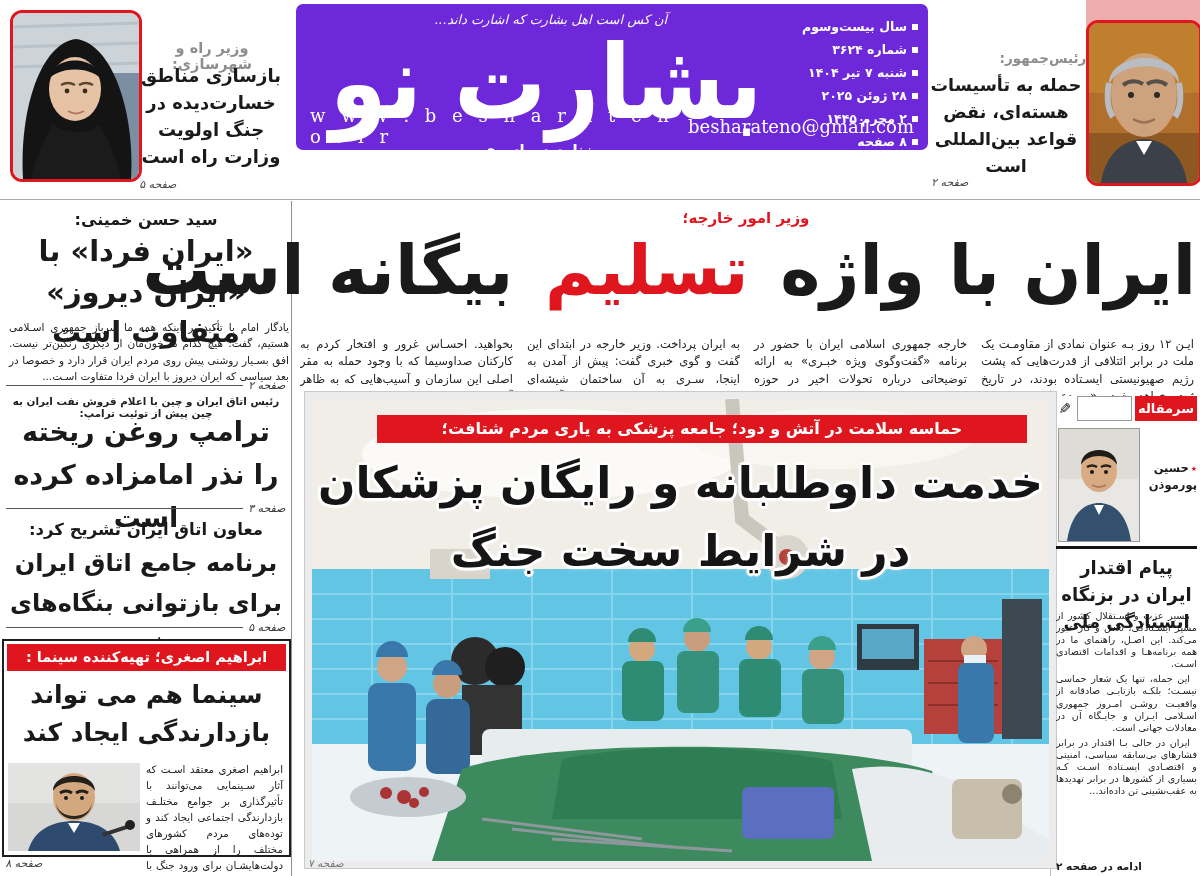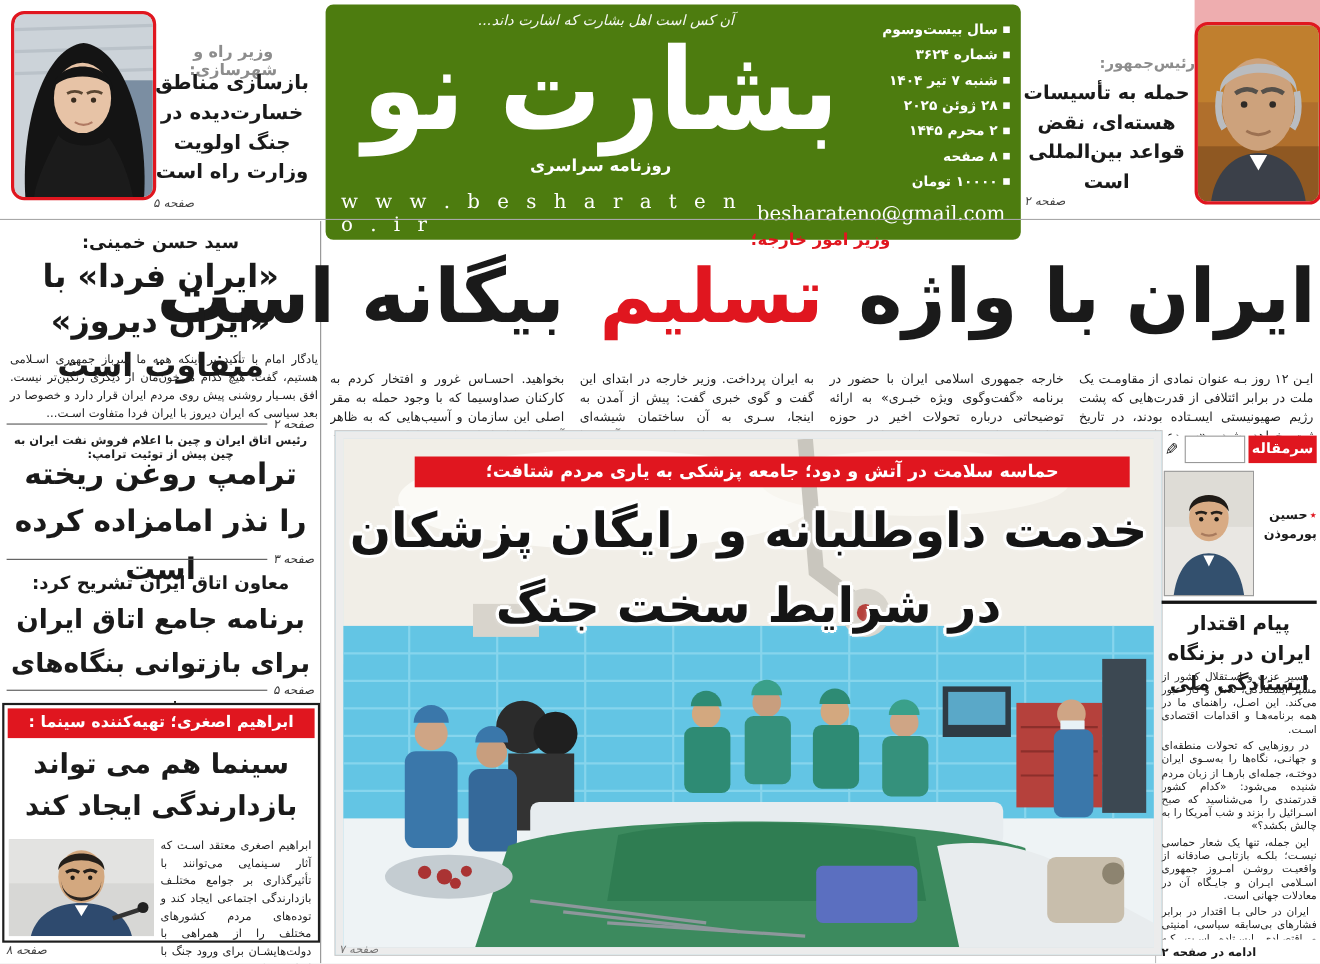--- a/index.html
+++ b/index.html
@@ -14,21 +14,21 @@
   .red{color:#e0161f;}
   .gray-kicker{color:#8d8d8d;font-weight:bold;}
   .pagemark{font-size:11px;color:#444;transform:skewX(-10deg);}
   .pagerow{display:flex;align-items:center;gap:6px;}
   .pagerow .line{flex:1;height:1px;background:#555;}
   .pagerow .txt{font-size:11px;color:#333;transform:skewX(-10deg);white-space:nowrap;}
   .photo-frame{border:3px solid #e0161f;border-radius:12px;overflow:hidden;background:#ddd;}
   svg{display:block;}
 
   
-  .masthead{left:296px;top:4px;width:632px;height:214px;background:#4d7c0f;border-radius:7px;color:#fff;}
+  .masthead{left:296px;top:4px;width:632px;height:146px;background:#6d28d9;border-radius:7px;color:#fff;}
   .mh-tagline{left:40px;top:8px;width:430px;text-align:center;font-size:13px;font-style:italic;opacity:.95;}
   .mh-logo{left:6px;top:14px;width:488px;height:132px;font-size:92px;font-weight:bold;text-align:center;
            line-height:130px;letter-spacing:-4px;transform:scaleY(1.12);white-space:nowrap;}
   .mh-sub{left:150px;top:137px;width:200px;text-align:center;font-size:15px;font-weight:bold;}
   .mh-info{right:10px;top:11px;width:158px;}
   .mh-info .row{display:flex;align-items:center;gap:5px;height:23px;font-size:12.5px;font-weight:bold;}
   .mh-info .sq{width:6px;height:6px;background:#fff;flex:0 0 auto;}
   .mh-web{left:14px;right:14px;bottom:3px;display:flex;justify-content:space-between;align-items:center;
           direction:ltr;font-size:18px;}
   .mh-web .www{letter-spacing:5px;font-family:"DejaVu Serif","Liberation Serif",serif;}
@@ -387,20 +387,19 @@
       </svg>
     </div>
     <div class="ed-author">
       <span class="star">٭</span><span>حسین</span><br>
       <span>پورموذن</span>
     </div>
     <div class="ed-rule"></div>
     <div class="ed-headline">پیام اقتدار ایران در بزنگاه ایستادگی ملی</div>
     <div class="ed-body">
       <p class="just">مسیر عزت و اسـتقلال کشور از مسیر ایسـتادگی، تلاش و کار عبور می‌کند. این اصـل، راهنمای ما در همه برنامه‌هـا و اقدامات اقتصادی اسـت.</p>
-      <p class="just">در روزهایی که تحولات منطقه‌ای و جهانـی، نگاه‌ها را به‌سـوی ایران دوختـه، جمله‌ای بارهـا از زبان مردم شنیده می‌شود: «کدام کشور قدرتمندی را می‌شناسید که صبح اسـرائیل را بزند و شب آمریکا را به چالش بکشد؟»</p>
       <p class="just">این جمله، تنها یک شعار حماسی نیسـت؛ بلکـه بازتابـی صادقانه از واقعیـت روشـن امـروز جمهوری اسـلامی ایـران و جایـگاه آن در معادلات جهانی است.</p>
       <p class="just">ایران در حالی بـا اقتدار در برابر فشارهای بی‌سابقه سیاسی، امنیتی و اقتصـادی ایسـتاده اسـت کـه بسیاری از کشورها در برابر تهدیدها به عقب‌نشینی تن داده‌اند...</p>
     </div>
     <div class="ed-cont">ادامه در صفحه ۲</div>
   </div>
 
 </div>
 
 </body></html>

